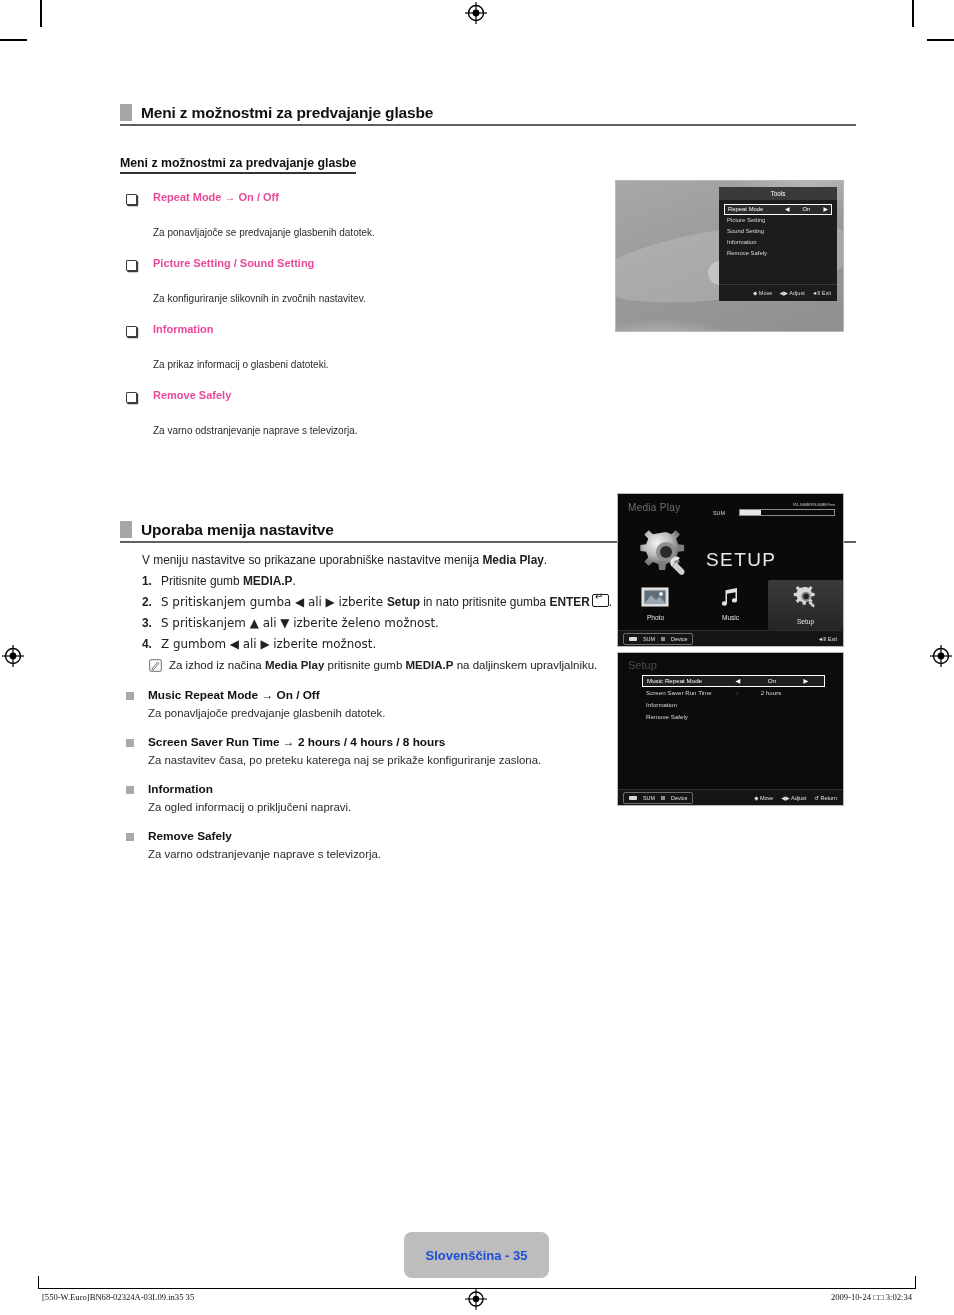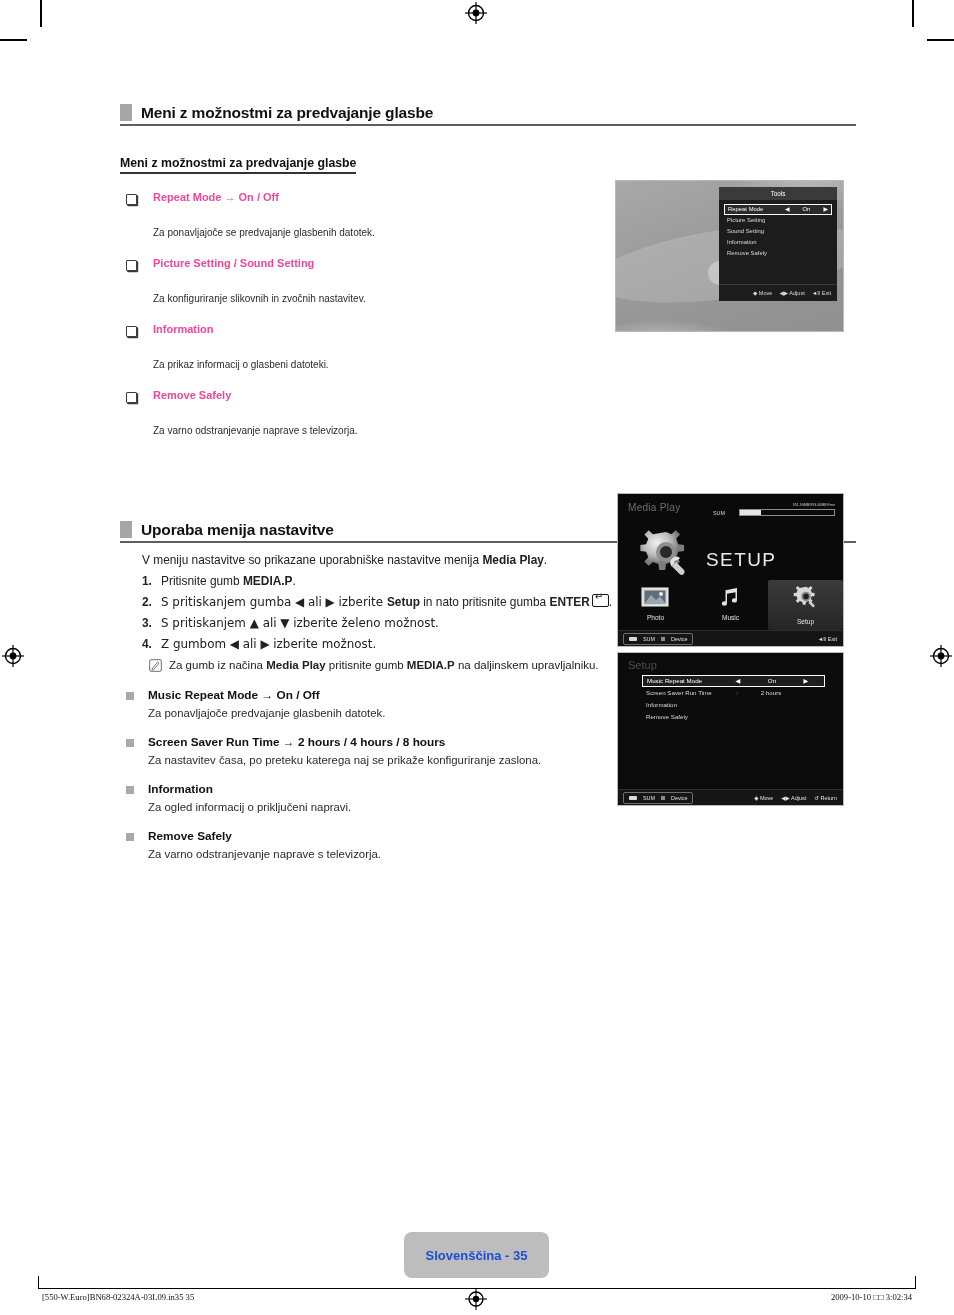--- a/index.html
+++ b/index.html
@@ -259,21 +259,21 @@
     </ul>
 
     <div class="note">
       <span class="note-ic">
         <svg width="13" height="13" viewBox="0 0 13 13">
             <rect x="0.7" y="0.7" width="11.6" height="11.6" rx="1.3" fill="none" stroke="#6f6f6f" stroke-width="1"></rect>
             <path d="M3.2 9.6 L8.6 3.0 L10.0 4.2 L4.6 10.6 Z" fill="none" stroke="#6f6f6f" stroke-width="0.9"></path>
             <path d="M3.2 9.6 L3.0 11.0 L4.6 10.6" fill="none" stroke="#6f6f6f" stroke-width="0.9"></path>
           </svg>
       </span>
-      <span><span>Za gumb iz načina </span><b>Media Play</b><span> pritisnite gumb </span><b>MEDIA.P</b><span> na daljinskem upravljalniku.</span></span>
+      <span><span>Za izhod iz načina </span><b>Media Play</b><span> pritisnite gumb </span><b>MEDIA.P</b><span> na daljinskem upravljalniku.</span></span>
     </div>
 
     <div class="glist" style="margin-top:15px;">
       <div class="gitem">
         <div class="gsq"></div>
         <div class="btxt">
           <div class="gtitle">Music Repeat Mode → On / Off</div>
           <div class="gdesc">Za ponavljajoče predvajanje glasbenih datotek.</div>
         </div>
       </div>
@@ -447,21 +447,21 @@
     </div>
   </div>
 
   <div class="pagetab">
     <span>Slovenščina - 35</span>
   </div>
   <div class="ftick-l"></div>
   <div class="ftick-r"></div>
   <div class="fline"></div>
   <div class="fleft">[550-W.Euro]BN68-02324A-03L09.in35   35</div>
-  <div class="fright">2009-10-10   □□ 3:02:34</div>
+  <div class="fright">2009-10-24   □□ 3:02:34</div>
   <div class="freg">
     <svg width="22" height="22" viewBox="0 0 22 22">
         <circle cx="11" cy="11" r="7" fill="none" stroke="#000" stroke-width="1.3"></circle>
         <circle cx="11" cy="11" r="3.2" fill="#000"></circle>
         <line x1="11" y1="0" x2="11" y2="22" stroke="#000" stroke-width="1.1"></line>
         <line x1="0" y1="11" x2="22" y2="11" stroke="#000" stroke-width="1.1"></line>
       </svg>
   </div>
 
 </div>

